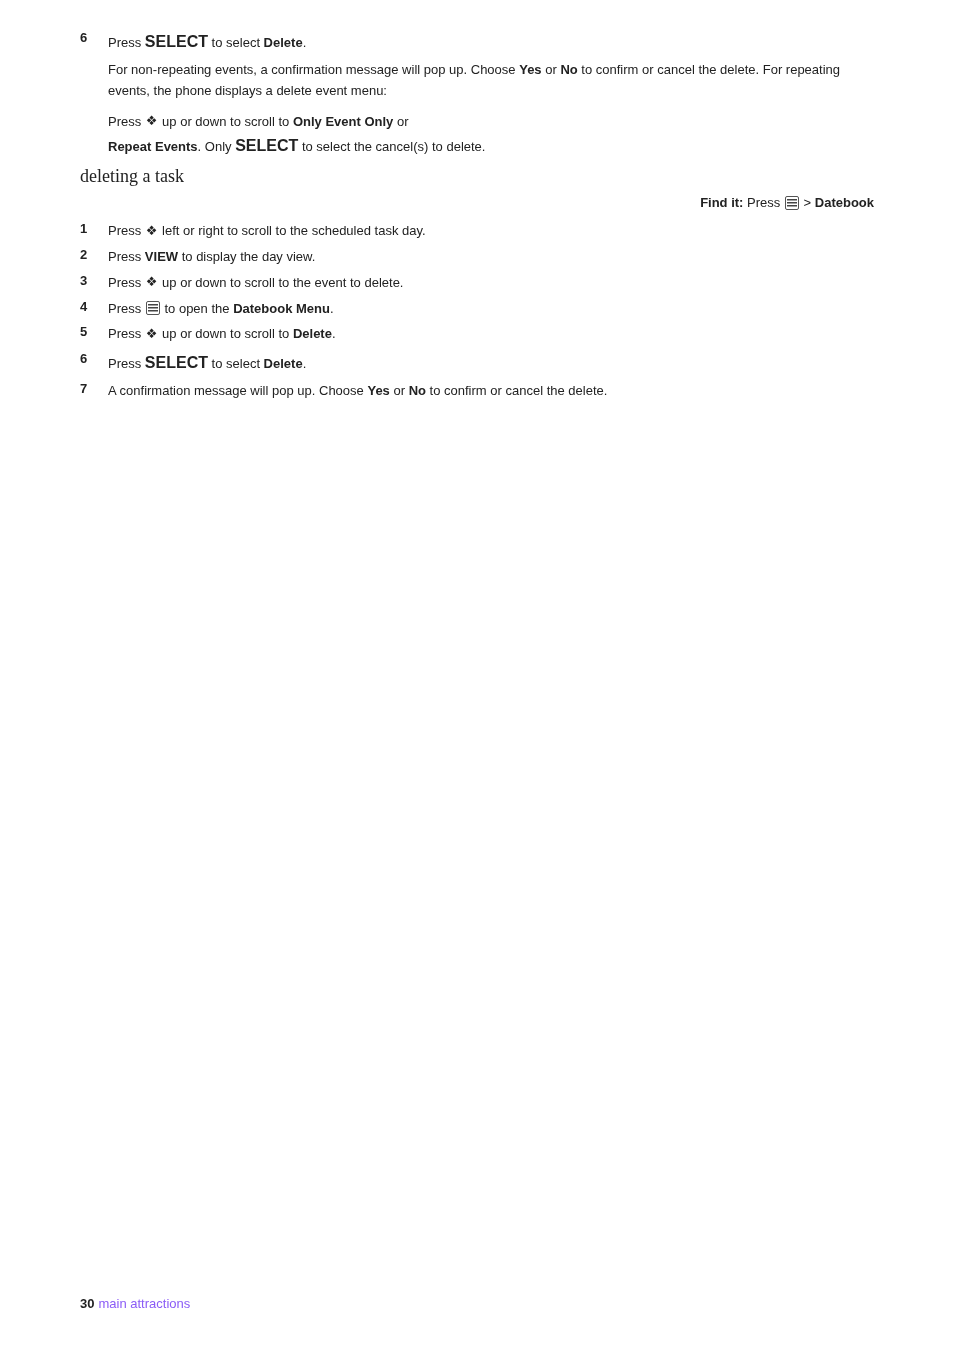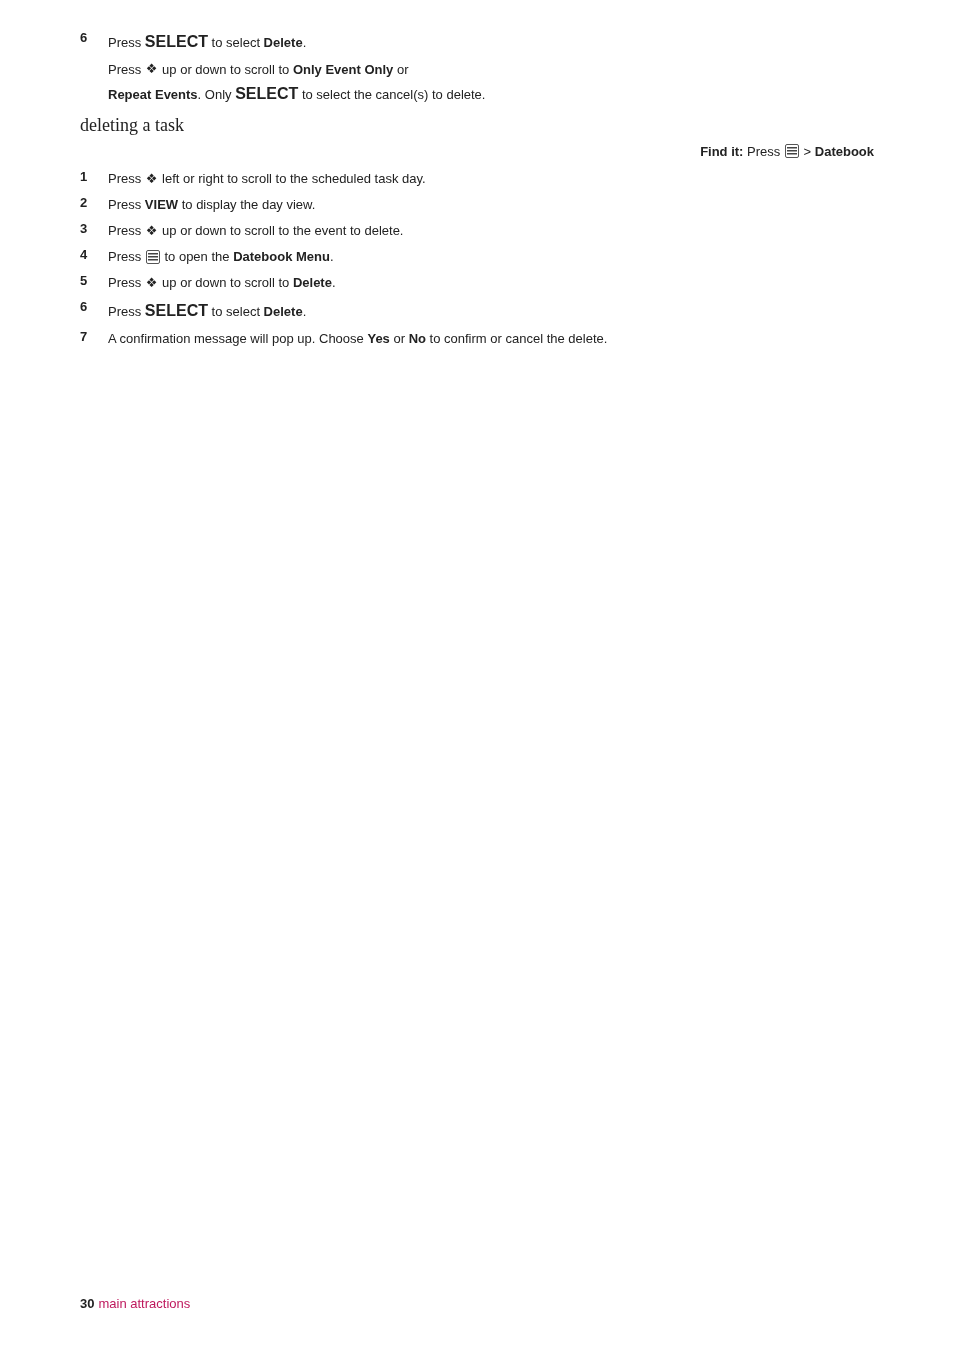--- a/index.html
+++ b/index.html
@@ -118,21 +118,21 @@
       gap: 4px;
     }
 
     .footer-page-num {
       font-weight: bold;
       font-size: 13px;
     }
 
     .footer-label {
       font-size: 13px;
-      color: #be185d;
+      color: #8b5cf6;
     }
 
     .indent-block {
       padding-left: 28px;
       margin-bottom: 8px;
       font-size: 13px;
       line-height: 1.6;
     }
   </style>
 </head>
@@ -140,20 +140,23 @@
 
 <div class="page">
 
   <div class="step-block">
     <div class="step-number">6</div>
     <div class="step-content">
       <span>Press </span><span class="small-caps">SELECT</span><span> to select </span><b><span>Delete</span></b><span>.</span>
     </div>
   </div>
 
+  <div class="section-intro">
+    <span>For non-repeating events, a confirmation message will pop up. Choose </span><b>Yes</b><span> or </span><b>No</b><span> to confirm or cancel the delete. For repeating events, the phone displays a delete event menu:</span>
+  </div>
 
   <div class="indent-block">
     <span>Press </span><span class="compass">❖</span><span> up or down to scroll to </span><b>Only Event Only</b><span> or</span><br>
     <b>Repeat Events</b><span>. Only </span><span class="small-caps">SELECT</span><span> to select the cancel(s) to delete.</span>
   </div>
 
   <h2 class="section-heading">deleting a task</h2>
 
   <div class="find-it">
     <b>Find it:</b>

